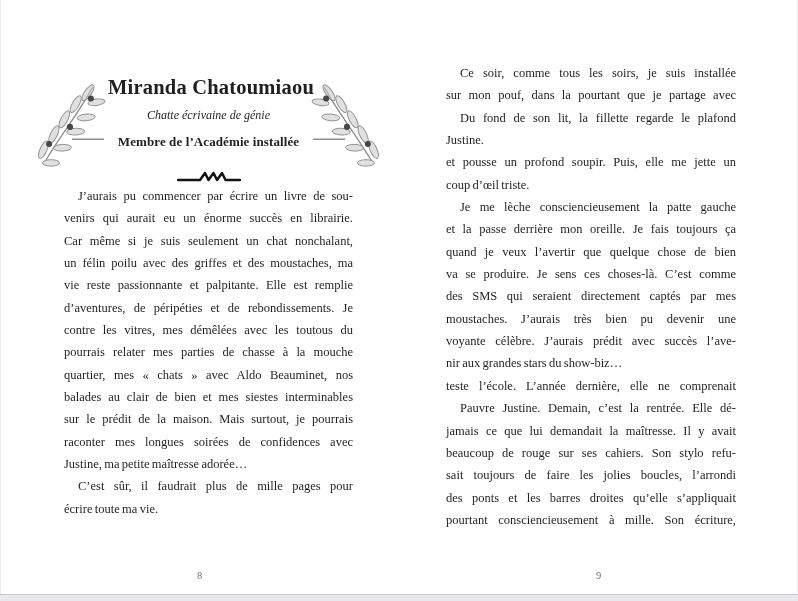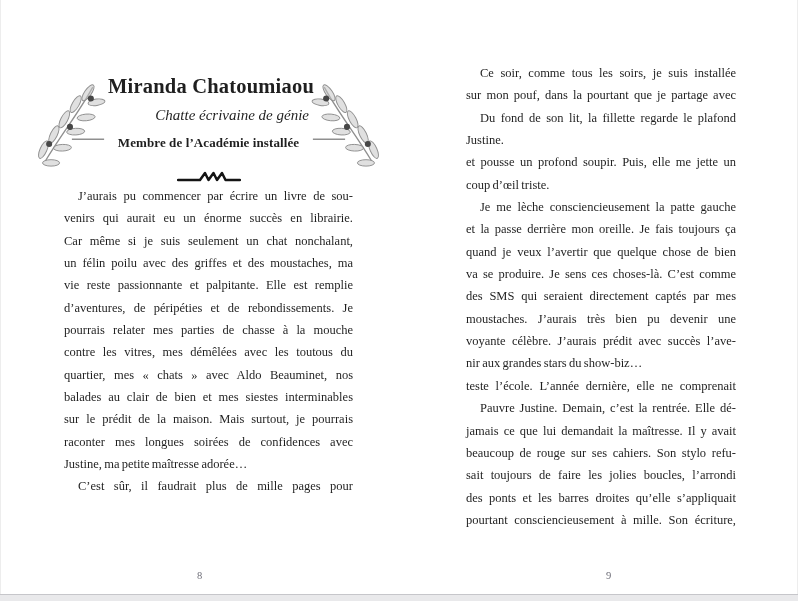--- a/index.html
+++ b/index.html
@@ -5,33 +5,33 @@
   html, body { margin:0; padding:0; }
   body {
     width:798px; height:601px;
     background:#ffffff;
     font-family:"Liberation Serif", serif;
     color:#1f1f1f;
     position:relative;
     overflow:hidden;
     box-shadow: inset 1px 0 0 #ededed, inset -1px 0 0 #ededed;
   }
-  .spread { display:flex; width:798px; height:594px;gap:20px; }
+  .spread { display:flex; width:798px; height:594px; }
   .page { width:399px; height:594px; position:relative; box-sizing:border-box; }
   .page-left  { padding:66px 46px 0 64px; }
   .page-right { padding:62px 62px 16px 47px; }
 
   .chapter-header { display:flex; align-items:center; justify-content:center; margin:0 -30px; }
   .branch { flex:0 0 auto; }
   .branch svg { display:block; }
   .branch.left  svg { transform: translateY(12px); }
   .branch.right svg { transform: translateY(12px) scaleX(-1); }
   .header-text { flex:1 1 auto; min-width:0; text-align:center; padding:0 2px; }
   .author { font-size:20.5px; font-weight:bold; white-space:nowrap; letter-spacing:0.2px; }
-  .role { font-style:italic; font-size:15px; margin-top:9px; white-space:nowrap;text-align:right; }
+  .role { font-style:italic; font-size:12px; margin-top:9px; white-space:nowrap; }
   .membership { font-weight:bold; font-size:13px; margin-top:11px; white-space:nowrap; letter-spacing:0.1px; }
 
   .divider { text-align:center; margin-top:10px; height:15px; }
   .divider svg { display:inline-block; vertical-align:top; }
 
   .body-text { margin-top:0; }
   .page-right .body-text { margin-top:0; }
   .line {
     font-size:12.5px;
     line-height:22.35px;
@@ -123,28 +123,29 @@
       </svg>
     </div>
 
     <div class="body-text">
         <div class="line first">J’aurais pu commencer par écrire un livre de sou-</div>
         <div class="line">venirs qui aurait eu un énorme succès en librairie.</div>
         <div class="line">Car même si je suis seulement un chat nonchalant,</div>
         <div class="line">un félin poilu avec des griffes et des moustaches, ma</div>
         <div class="line">vie reste passionnante et palpitante. Elle est remplie</div>
         <div class="line">d’aventures, de péripéties et de rebondissements. Je</div>
+        <div class="line">contre les vitres, mes démêlées avec les toutous du</div>
         <div class="line">pourrais relater mes parties de chasse à la mouche</div>
-        <div class="line">contre les vitres, mes démêlées avec les toutous du</div>
         <div class="line">quartier, mes « chats » avec Aldo Beauminet, nos</div>
         <div class="line">balades au clair de bien et mes siestes interminables</div>
         <div class="line">sur le prédit de la maison. Mais surtout, je pourrais</div>
         <div class="line">raconter mes longues soirées de confidences avec</div>
         <div class="line end">Justine, ma petite maîtresse adorée…</div>
         <div class="line first">C’est sûr, il faudrait plus de mille pages pour</div>
+        <div class="line end">écrire toute ma vie.</div>
       </div>
     <div class="page-number">8</div>
   </div>
 
   <div class="page page-right">
     <div class="body-text">
         <div class="line first">Ce soir, comme tous les soirs, je suis installée</div>
         <div class="line">sur mon pouf, dans la pourtant que je partage avec</div>
         <div class="line first">Du fond de son lit, la fillette regarde le plafond</div>
         <div class="line end">Justine.</div>

